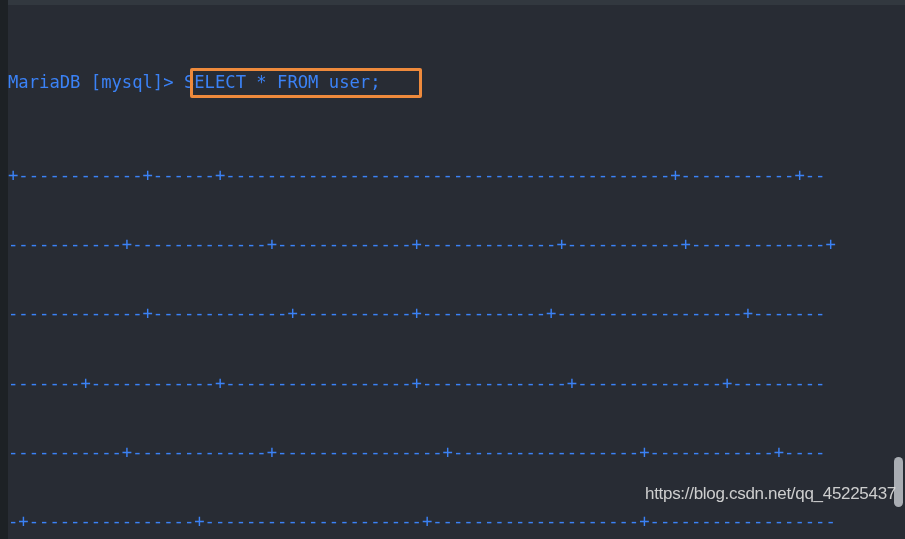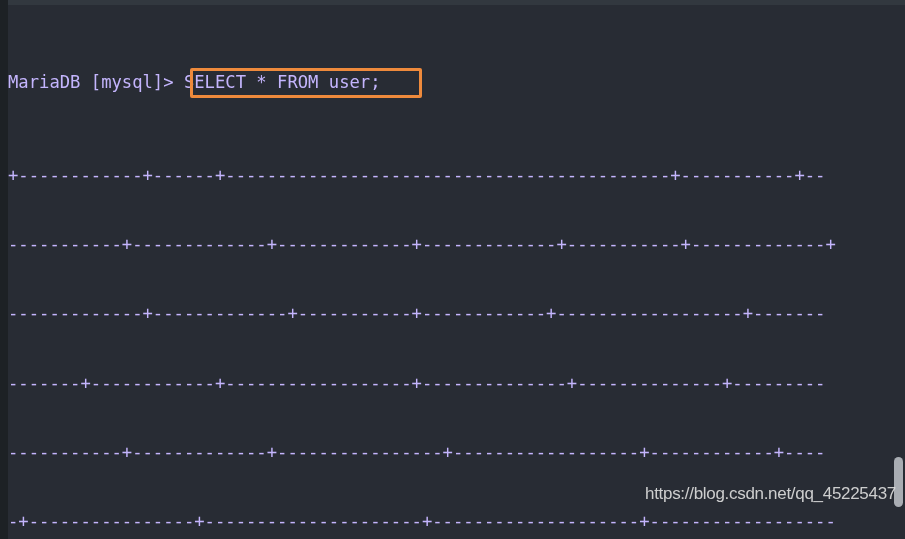--- a/index.html
+++ b/index.html
@@ -36,21 +36,21 @@
     background: #32383f;
   }
 
   #terminal-body {
     position: absolute;
     left: 8px;
     top: 0;
     width: 889px;
     height: 539px;
     padding-top: 2px;
-    color: #c4b5fd;
+    color: #3b82f6;
     font-size: 17.2px;
     line-height: 23.1px;
     letter-spacing: 0px;
     white-space: pre;
   }
 
   .term-line {
     height: 23.1px;
     white-space: pre;
     font-variant-ligatures: none;

